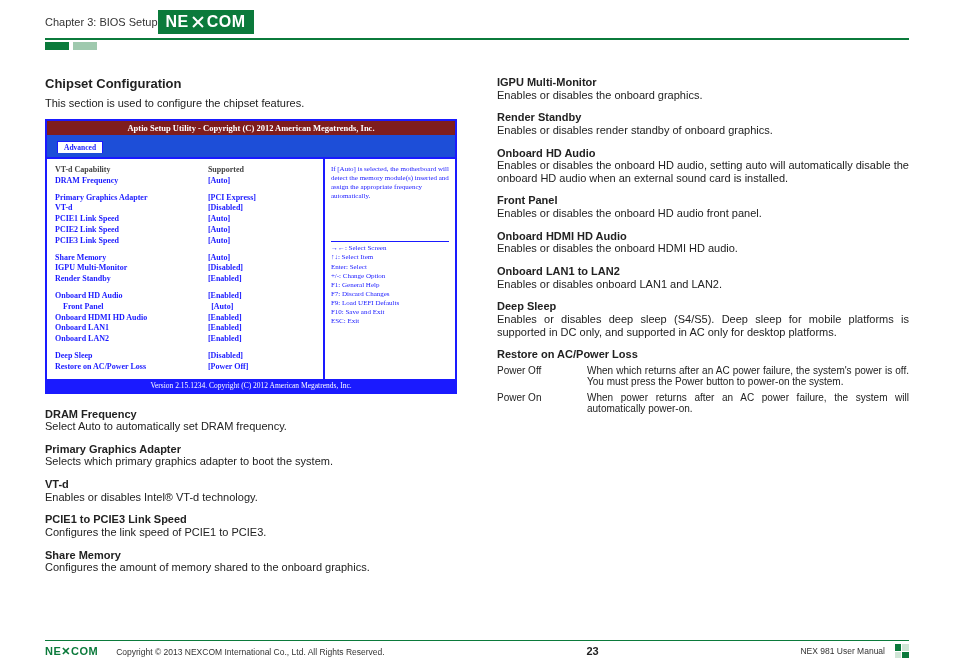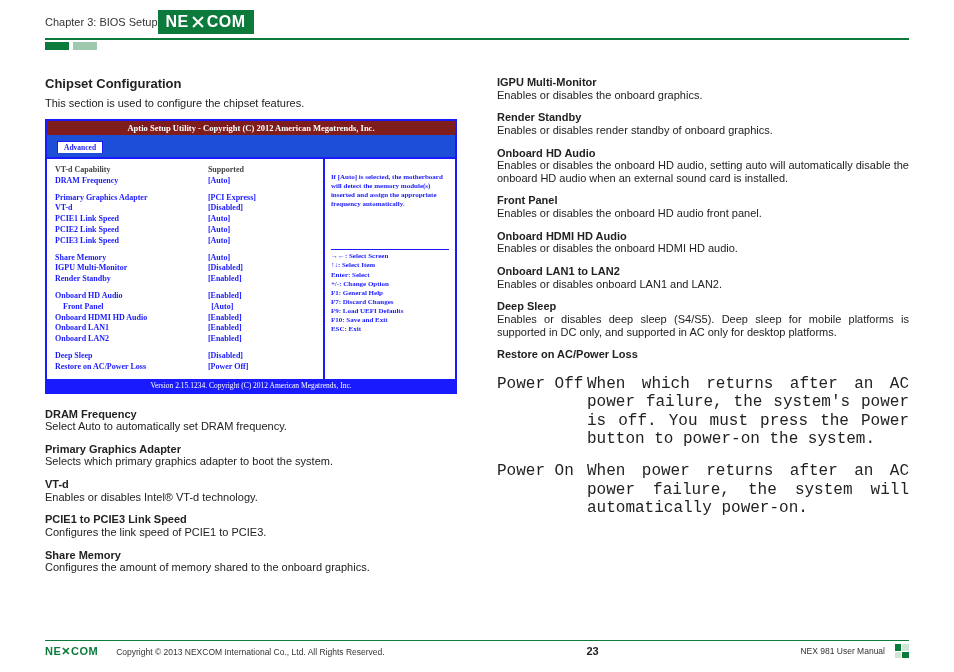--- a/index.html
+++ b/index.html
@@ -101,23 +101,23 @@
     display: flex;
     min-height: 200px;
   }
   .bios-left {
     flex: 2.2;
     padding: 6px 8px;
     border-right: 2px solid #1a1aff;
   }
   .bios-right {
     flex: 1;
-    padding: 14px 6px;
+    padding: 6px 6px;
     color: #1a1aff;
-    font-weight: bold;
+    font-weight: normal;
     font-size: 7px;
     line-height: 1.3;
   }
   .bios-row { display: flex; font-weight: bold; font-size: 8px; line-height: 1.35; }
   .bios-row.muted .lbl, .bios-row.muted .val { color: #444; }
   .bios-row .lbl { flex: 1; color: #1a1aff; }
   .bios-row .val { flex: 0.7; color: #1a1aff; }
   .bios-row.indent .lbl { padding-left: 8px; }
   .bios-gap { height: 6px; }
   .bios-hr {
@@ -127,21 +127,21 @@
   .bios-footer {
     background: #1a1aff;
     color: #fff;
     text-align: center;
     font-size: 7.5px;
     padding: 2px 0;
   }
   .desc-item { margin-bottom: 10px; font-size: 11px; line-height: 1.15; }
   .desc-item .t { font-weight: bold; }
   .desc-item .d { }
-  .restore-row { display: flex; margin-top: 14px; font-size: 16px; font-family: Liberation Mono, monospace; }
+  .restore-row { display: flex; margin-top: 4px; font-size: 10px; }
   .restore-row .pk { width: 90px; flex-shrink: 0; }
   .restore-row .pv { flex: 1; text-align: justify; }
   .right-col .desc-item .d { text-align: justify; }
   
   .footer {
     position: absolute;
     bottom: 14px;
     left: 45px; right: 45px;
   }
   .footer-rule { height: 1.5px; background: #0b7a3b; margin-bottom: 3px; }

